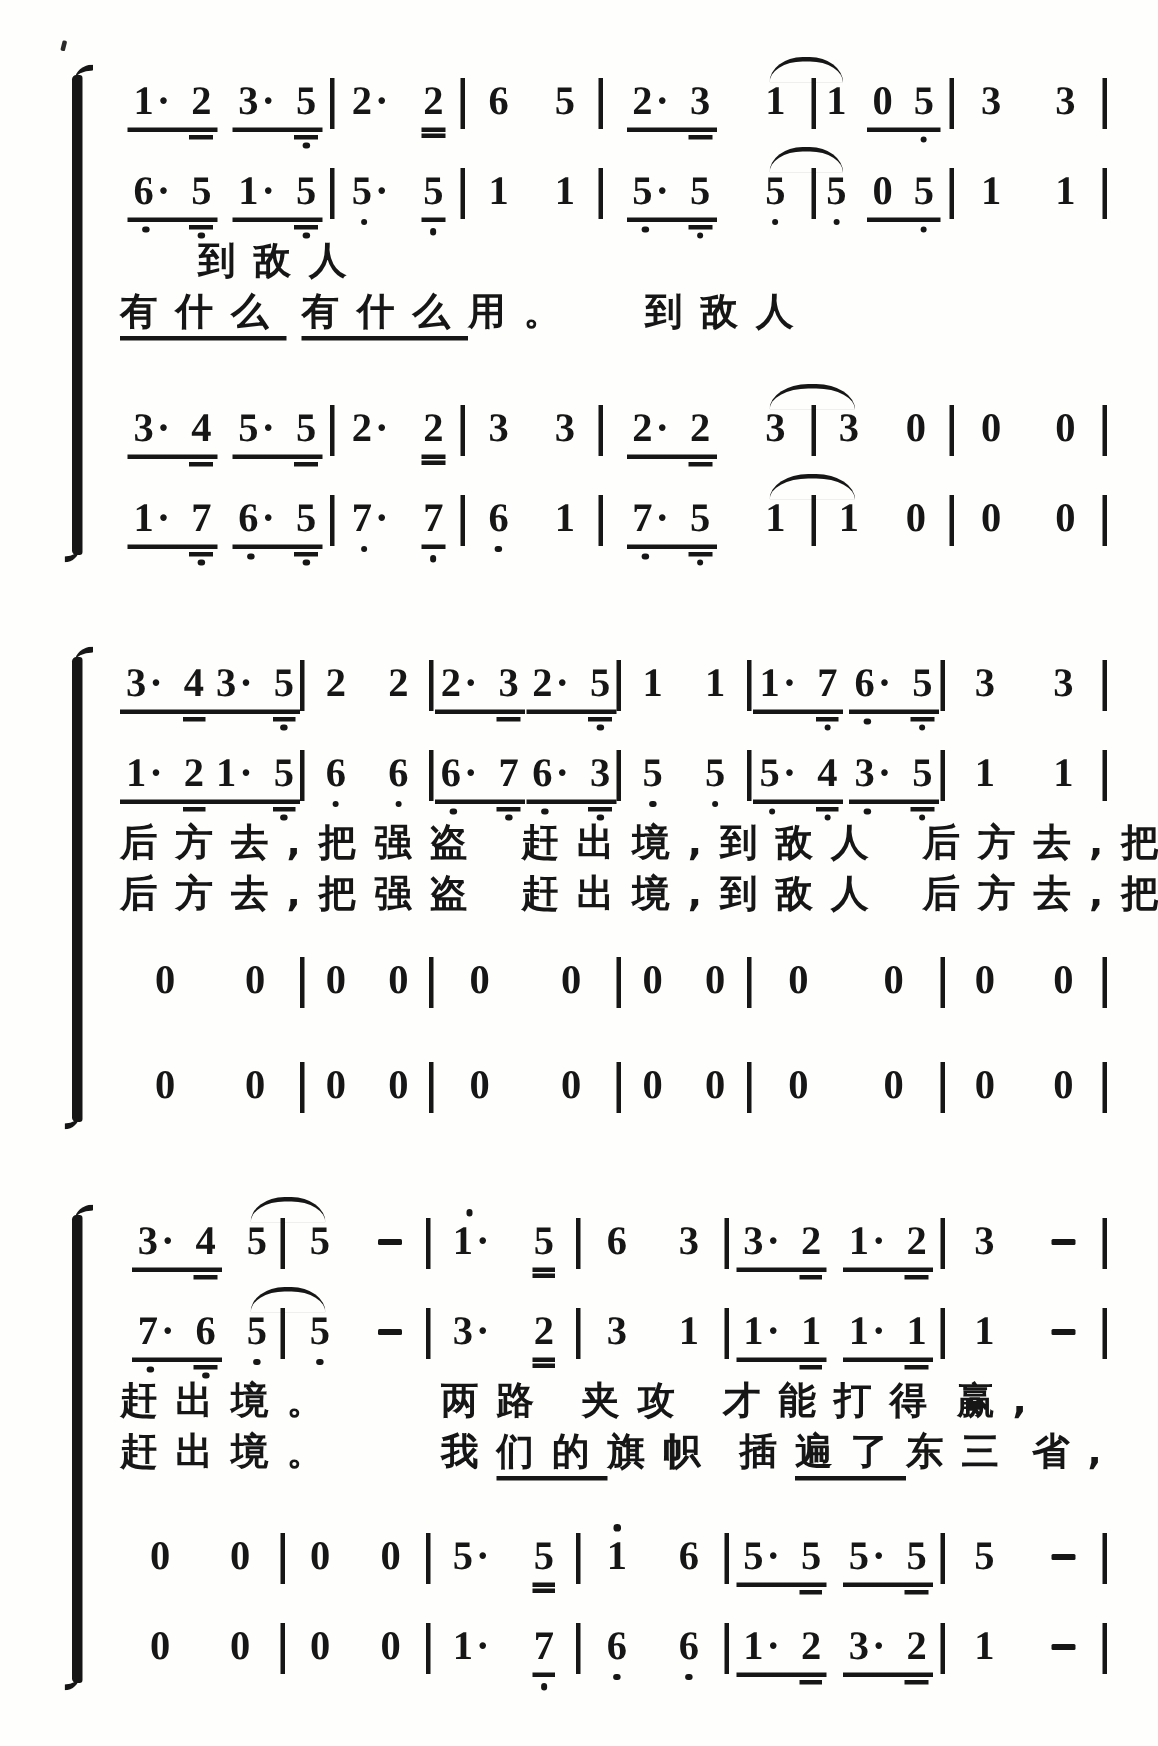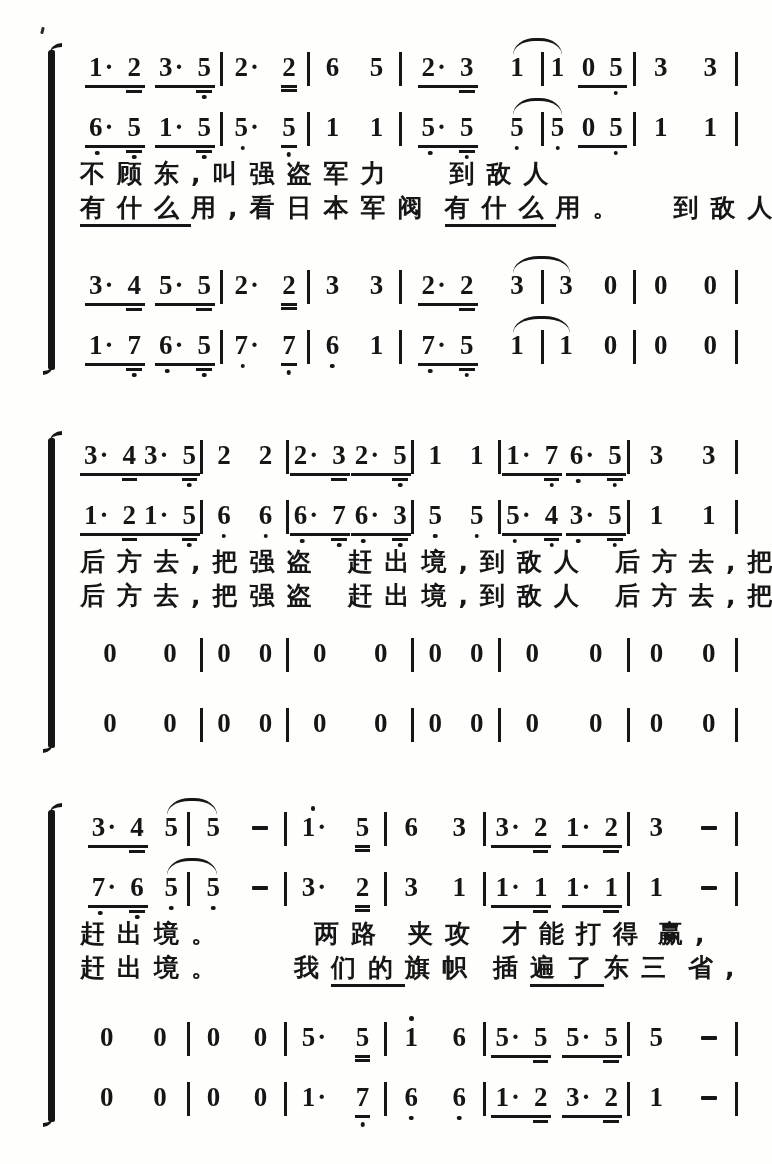--- a/index.html
+++ b/index.html
@@ -220,26 +220,24 @@
                 <span class="digit">1</span>
               </span>
               <span class="note">
                 <span class="digit">1</span>
               </span>
             </div>
             <div class="barline"></div>
             <div class="tiearc" style="left: 446.969px; width: 48.5625px; top: -2px;"></div>
           </div>
           <div class="lrow">
-            <span class="seg">不顾东,叫强盗军力</span>
             <span class="seg" style="margin-left: 52px;">到敌人</span>
           </div>
           <div class="lrow">
             <span class="seg u">有什么</span>
-            <span class="seg">用,看日本军阀</span>
             <span class="seg u" style="margin-left: 10px;">有什么</span>
             <span class="seg">用。</span>
             <span class="seg" style="margin-left: 44px;">到敌人</span>
           </div>
           <div class="nrow mt30">
             <div class="measure" style="flex-grow: 144;">
               <span class="grp">
                 <span class="note">
                   <span class="digit">3</span>
                   <span class="dd">·</span>
@@ -906,21 +904,21 @@
               <span class="note">
                 <span class="digit">1</span>
               </span>
               <div class="dash"></div>
             </div>
             <div class="barline"></div>
             <div class="tiearc" style="left: 101.25px; width: 50px; top: -2px;"></div>
           </div>
           <div class="lrow">
             <span class="seg">赶出境。</span>
-            <span class="seg" style="margin-left: 86px;">两路</span>
+            <span class="seg" style="margin-left: 66px;">两路</span>
             <span class="seg" style="margin-left: 20px;">夹攻</span>
             <span class="seg" style="margin-left: 20px;">才能打得</span>
             <span class="seg" style="margin-left: 8px;">赢,</span>
           </div>
           <div class="lrow">
             <span class="seg">赶出境。</span>
             <span class="seg" style="margin-left: 66px;">我</span>
             <span class="seg u">们的</span>
             <span class="seg">旗帜</span>
             <span class="seg" style="margin-left: 14px;">插</span>

